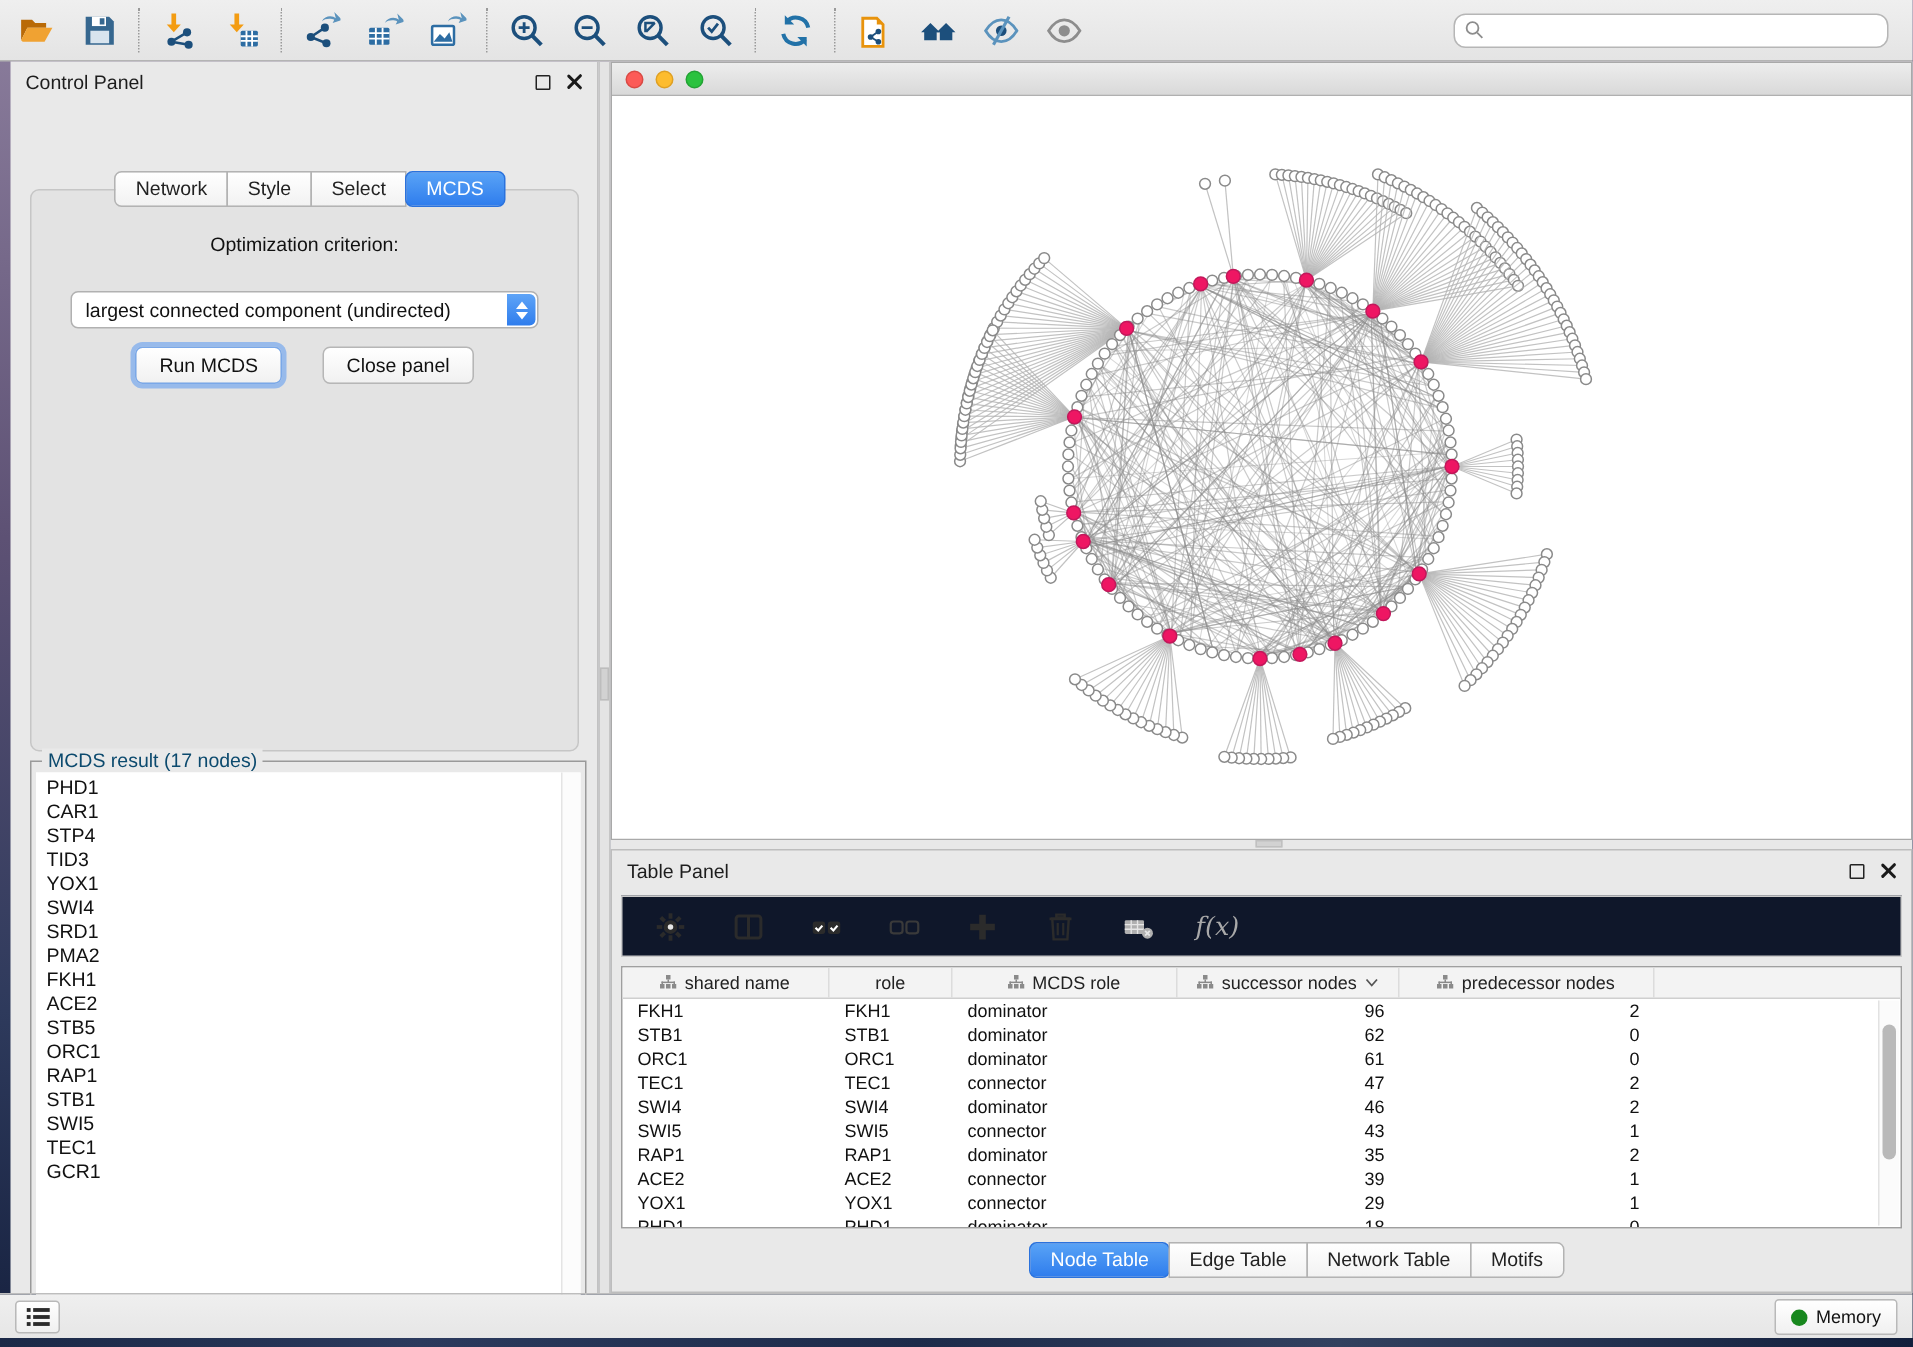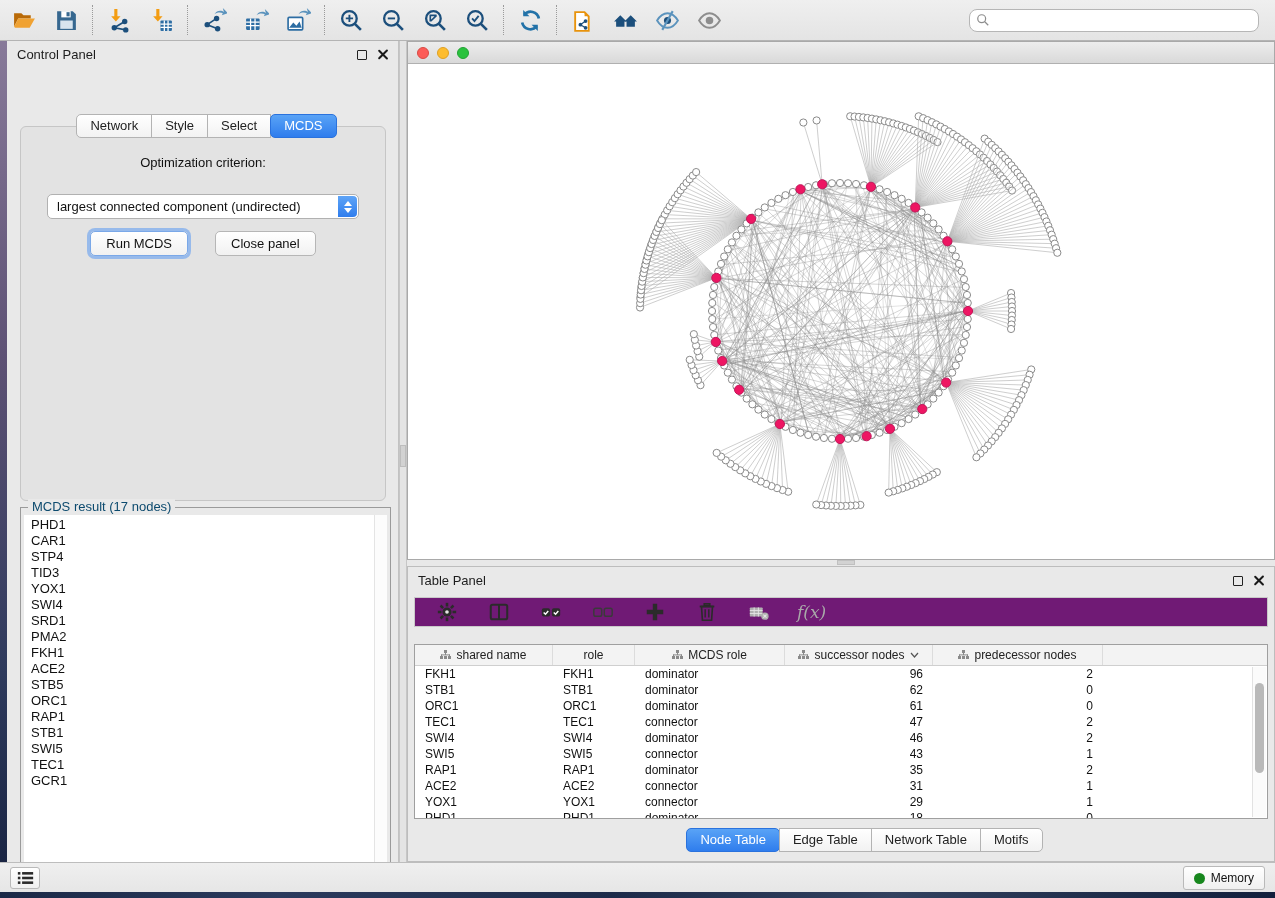--- a/index.html
+++ b/index.html
@@ -79,21 +79,21 @@
   .lights { display:flex; gap:8px; padding-left:9px; }
   .light { width:12px; height:12px; border-radius:50%; cursor:pointer; }
   .light.red { background:#fc5b57; border:1px solid #d94a44; }
   .light.yel { background:#fdbc2e; border:1px solid #dfa023; }
   .light.grn { background:#2ac23e; border:1px solid #22a334; }
   .nettitle .wtitle { position:absolute; left:0; right:0; text-align:center; font-size:13px; color:#2b2b2b; }
   .netcanvas { position:absolute; left:0; top:22px; right:0; bottom:0; background:#fff; }
 
   
   .tpanel { position:absolute; left:407px; top:566px; width:868px; height:296px; background:#e9e9e9; border:1px solid #bdbdbd; }
-  .ttool { position:absolute; left:6px; top:30px; right:6px; height:30px; background:#701a75; border:1px solid #c9c9c9;
+  .ttool { position:absolute; left:6px; top:30px; right:6px; height:41px; background:#0f172a; border:1px solid #c9c9c9;
     display:flex; align-items:center; gap:24px; padding-left:18px; }
   .ttool .tbbtn svg { width:22px; height:22px; }
   .fx { font-family:"DejaVu Serif", serif; font-style:italic; font-size:17px; color:#a9a9a9; cursor:default; }
 
   .ntable { position:absolute; left:6px; top:77px; right:6px; bottom:42px; background:#fff; border:1px solid #9f9f9f; overflow:hidden; }
   .thead { display:flex; height:21px; background:#f3f3f3; border-bottom:1px solid #cfcfcf; }
   .th { display:flex; align-items:center; justify-content:center; gap:5px; border-right:1px solid #dcdcdc;
     font-size:12px; color:#222; cursor:pointer; }
   .trow { display:flex; height:16px; align-items:center; }
   .td { font-size:12px; color:#111; padding:0 10px; white-space:nowrap; overflow:hidden; }
@@ -1393,21 +1393,21 @@
           <div class="td c0">RAP1</div>
           <div class="td c1">RAP1</div>
           <div class="td c2">dominator</div>
           <div class="td c3">35</div>
           <div class="td c4">2</div>
         </div>
         <div class="trow">
           <div class="td c0">ACE2</div>
           <div class="td c1">ACE2</div>
           <div class="td c2">connector</div>
-          <div class="td c3">31</div>
+          <div class="td c3">39</div>
           <div class="td c4">1</div>
         </div>
         <div class="trow">
           <div class="td c0">YOX1</div>
           <div class="td c1">YOX1</div>
           <div class="td c2">connector</div>
           <div class="td c3">29</div>
           <div class="td c4">1</div>
         </div>
         <div class="trow">

